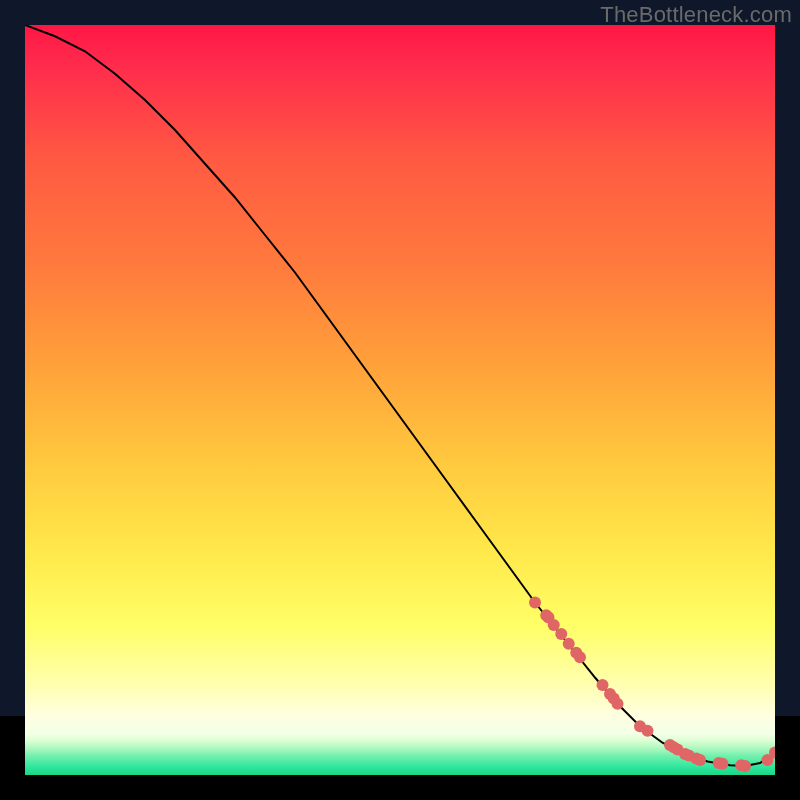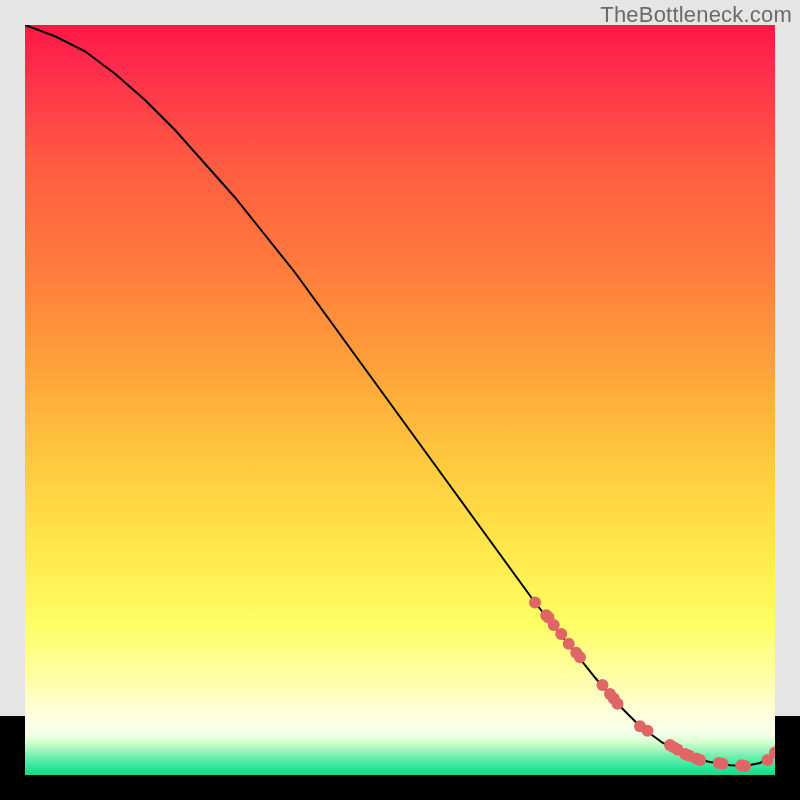--- a/index.html
+++ b/index.html
@@ -8,21 +8,21 @@
     width: 800px;
     height: 800px;
     background: #000;
     font-family: Arial, Helvetica, sans-serif;
     overflow: hidden;
   }
   .stage {
     position: relative;
     width: 800px;
     height: 716px;
-    background: #e5e5e5;
+    background: #0f172a;
   }
   .watermark {
     position: absolute;
     top: 2px;
     right: 8px;
     color: #6a6a6a;
     font-size: 22px;
     letter-spacing: 0.2px;
     font-weight: 400;
     z-index: 10;

